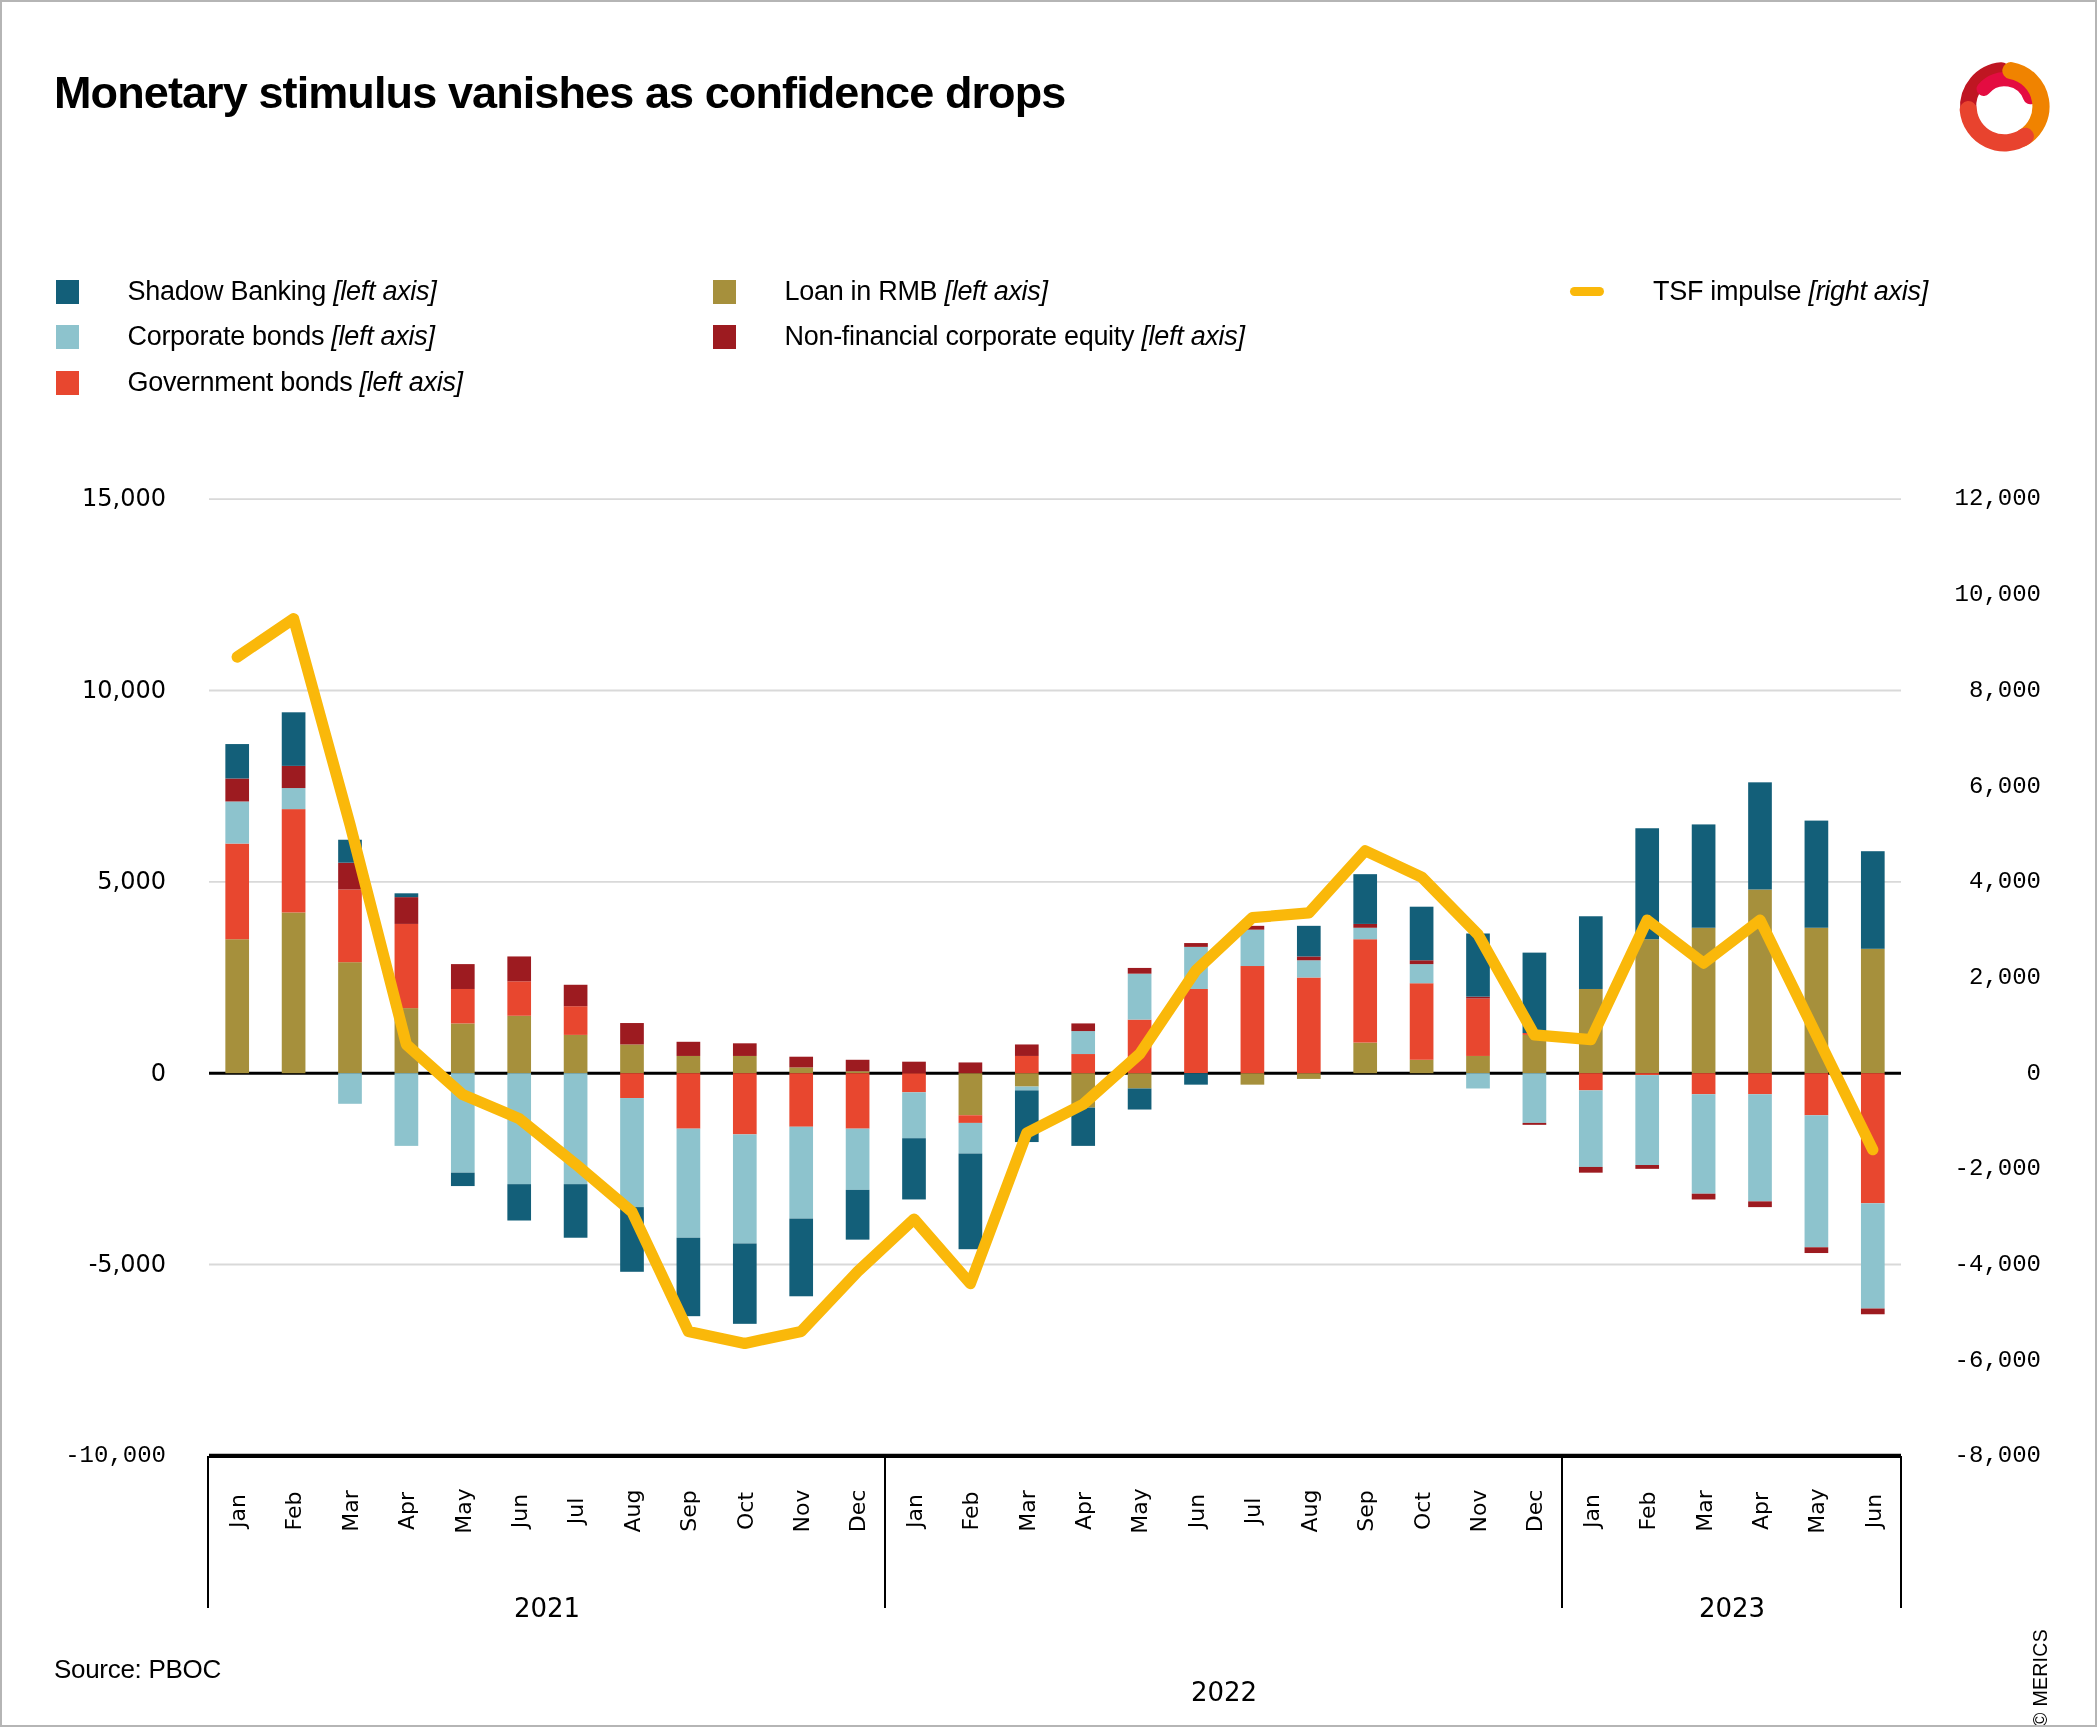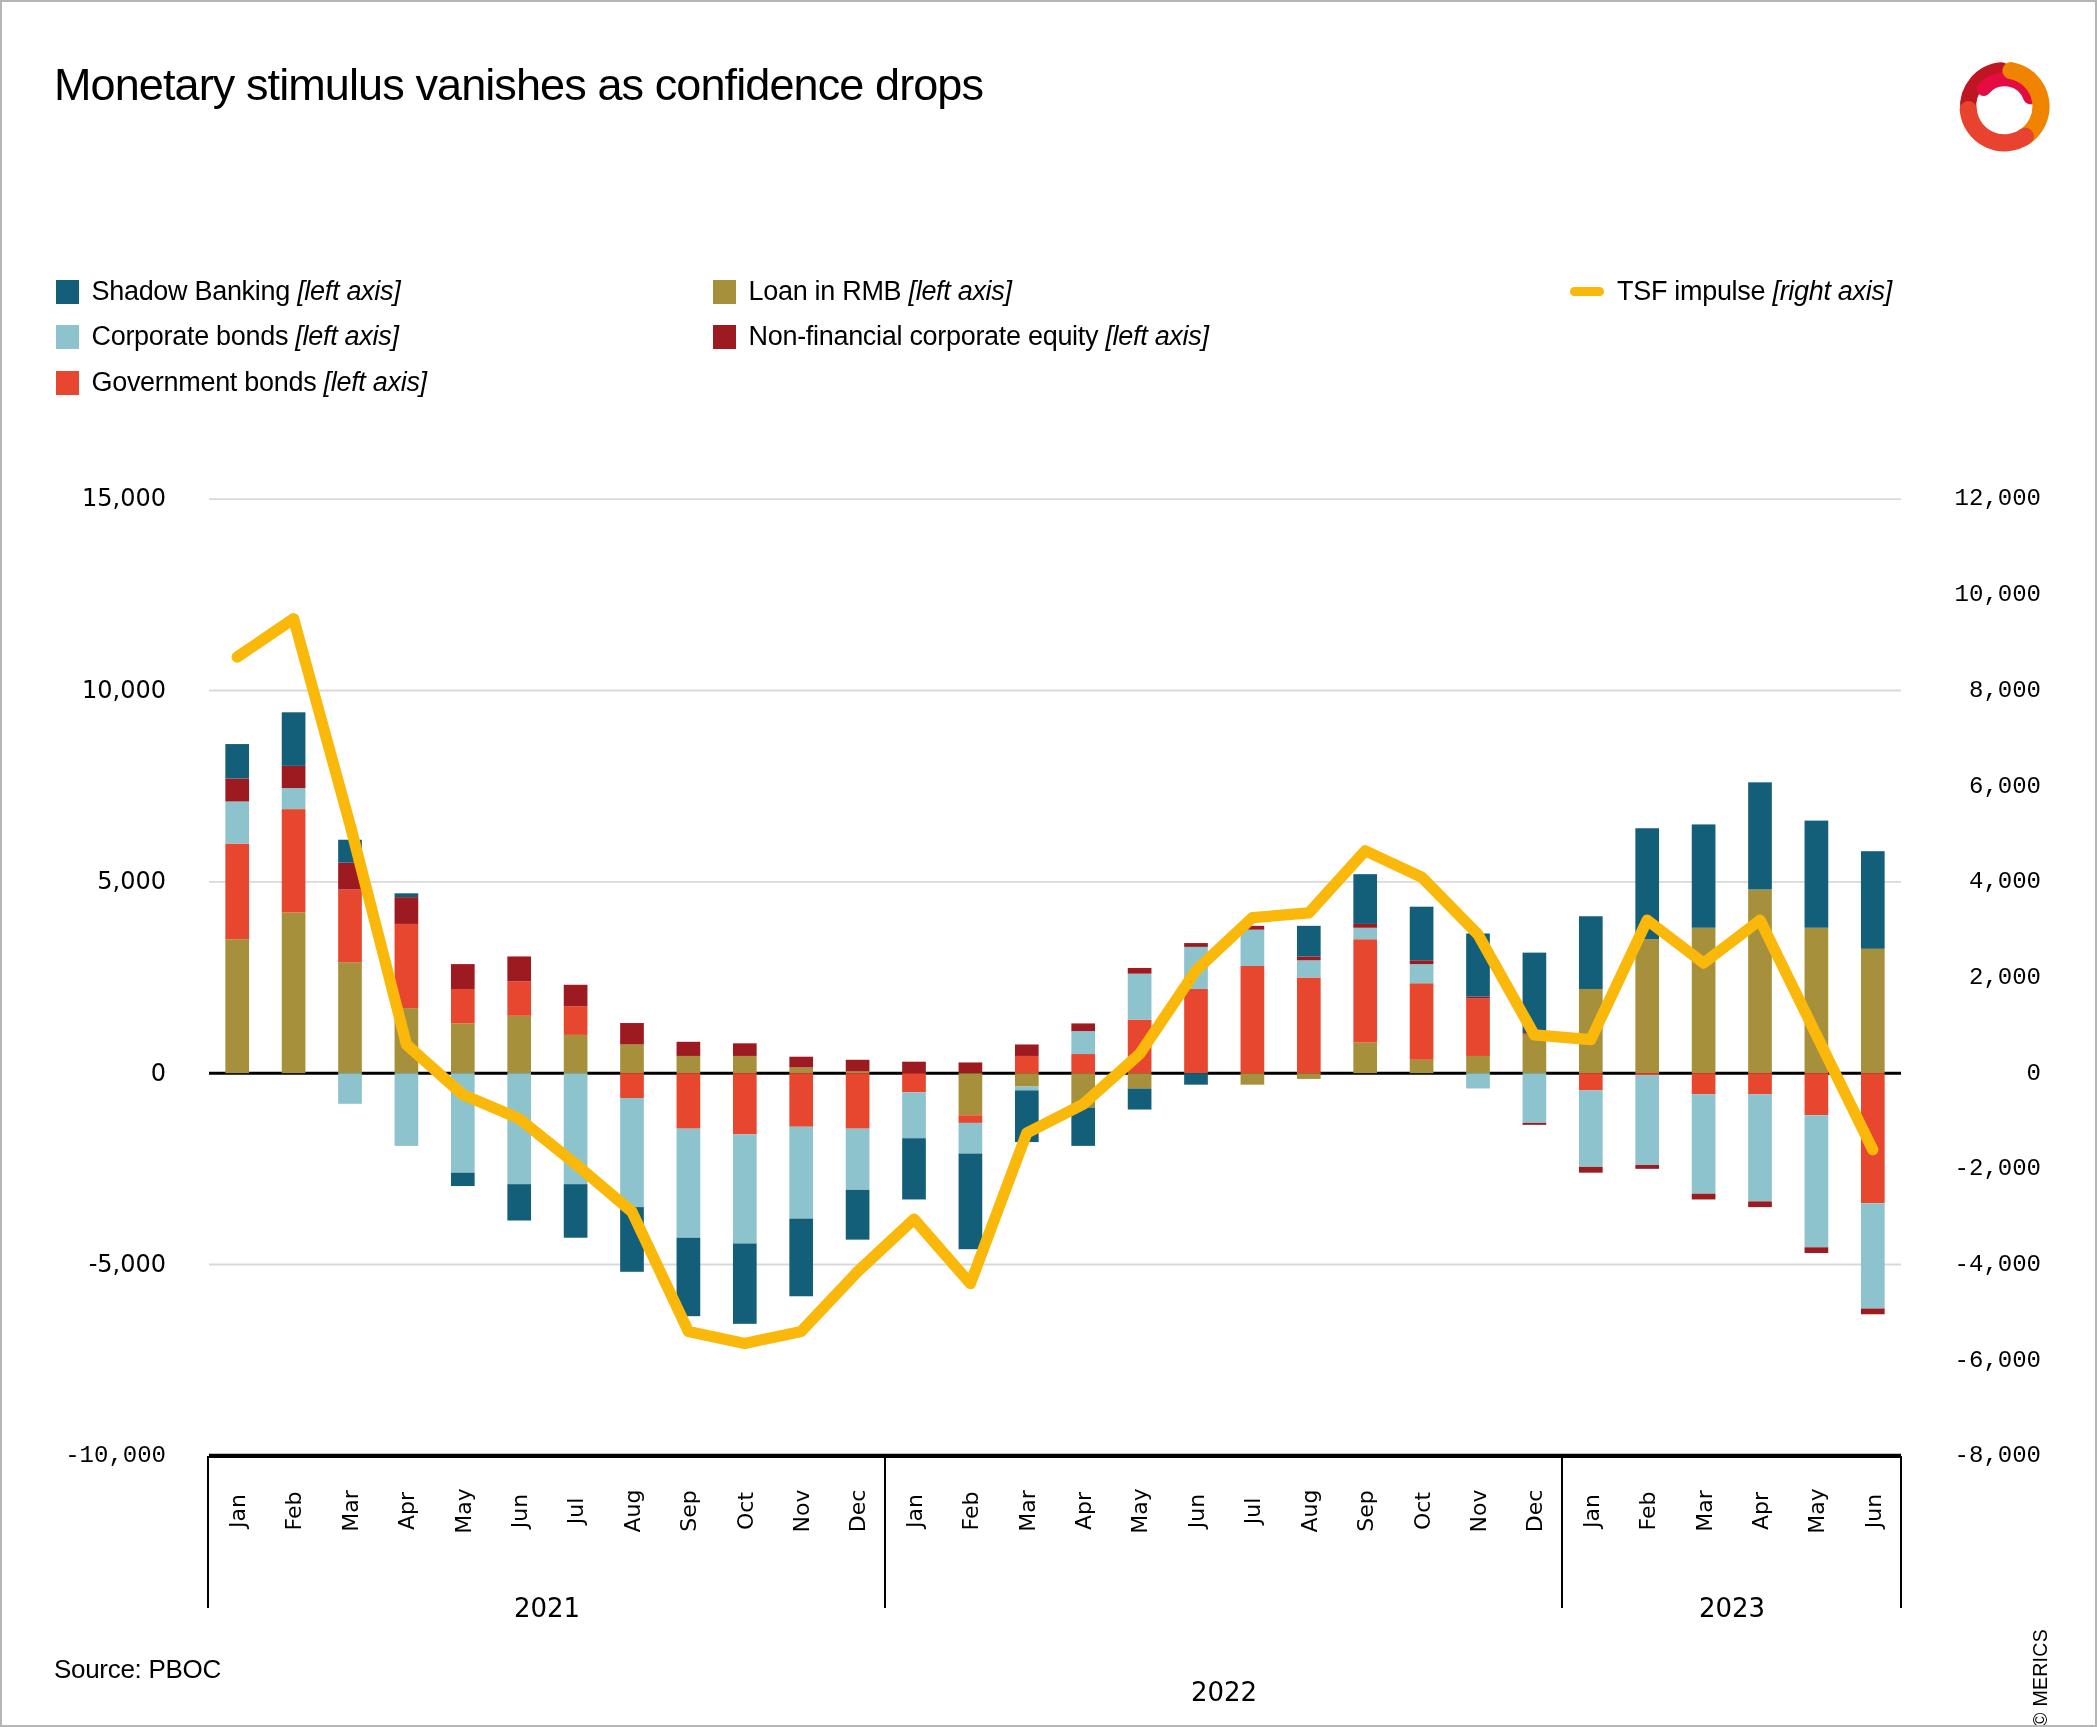--- a/index.html
+++ b/index.html
@@ -2,26 +2,26 @@
 <html style="font-size:9.5px"><head>
 <meta charset="utf-8">
 <style>
   html,body{margin:0;padding:0;background:#e8e8e8;}
   #canvas{
     position:relative; width:2097px; height:1727px; background:#ffffff;
     border:2.4px solid #b5b5b5; box-sizing:border-box; overflow:hidden;
     font-family:"Liberation Sans", sans-serif; color:#000;
   }
   .abs{position:absolute;}
-  #title{left:52px; top:57px; font-size:45px; font-weight:400; letter-spacing:-0.9px; white-space:nowrap;}
+  #title{left:52px; top:65px; font-size:45px; font-weight:700; letter-spacing:-0.9px; white-space:nowrap;}
   #subtitle{left:52px; top:155px; font-size:30px; font-weight:400; letter-spacing:-0.3px; white-space:nowrap;}
   .legend-item{position:absolute; height:31px; display:flex; align-items:center; white-space:nowrap;}
   .legend-swatch{width:22.5px; height:24px; margin-right:13px; flex:0 0 auto;}
   .legend-lineswatch{width:34px; height:9.5px; border-radius:5.3px; margin-right:13px; flex:0 0 auto;}
-  .legend-text{font-size:27px; letter-spacing:-0.3px;}
+  .legend-text{font-size:27px; letter-spacing:-0.3px;margin-left:36px;}
   .legend-text em{font-style:italic;}
   .tick{position:absolute; font-family:"DejaVu Sans", sans-serif; font-size:24px; line-height:31px; height:31px;}
   .tick.left{width:142px; text-align:right;}
   .tick.right{width:154px; text-align:right;font-family:Liberation Mono, monospace;}
   .month-label{position:absolute; font-family:"DejaVu Sans", sans-serif; font-size:22px; white-space:nowrap;
                transform:translate(-50%,-50%) rotate(-90deg);}
   .year-label{position:absolute; font-family:"DejaVu Sans", sans-serif; font-size:26px; transform:translateX(-50%); white-space:nowrap;margin-top:23px;}
   .year-sep{position:absolute; width:2.4px; background:#000;}
   #source{left:52px; top:1652px; font-size:26px; letter-spacing:-0.3px;}
   #copyright{left:2050px; top:1702px; transform:rotate(-90deg); transform-origin:left bottom;

